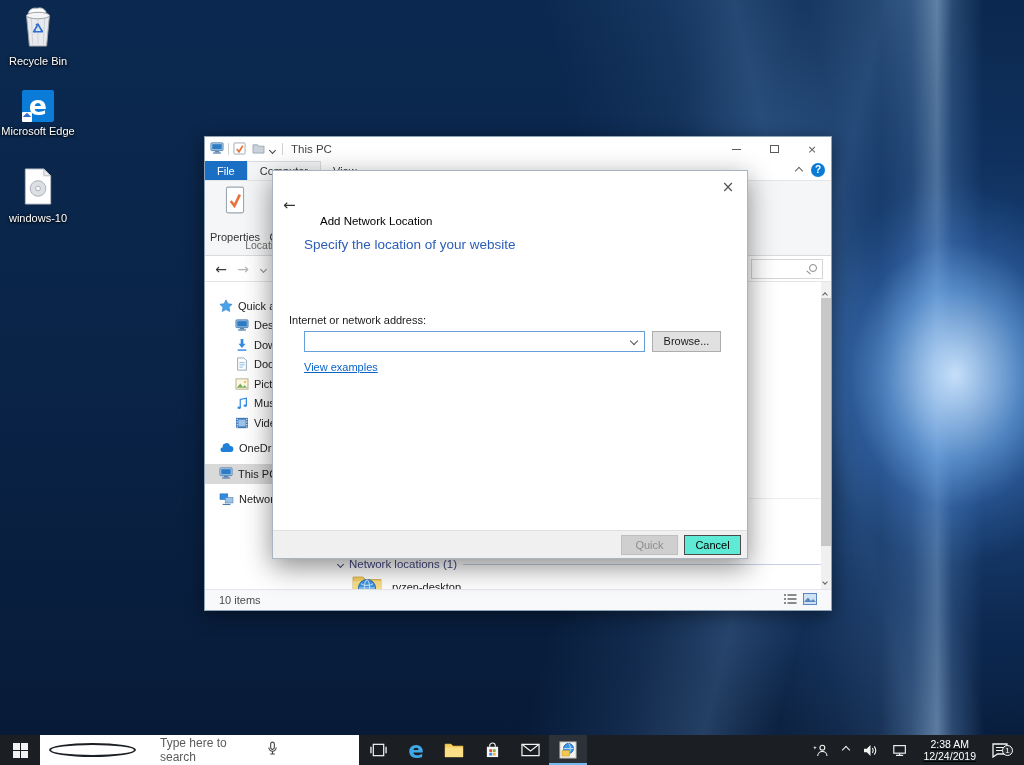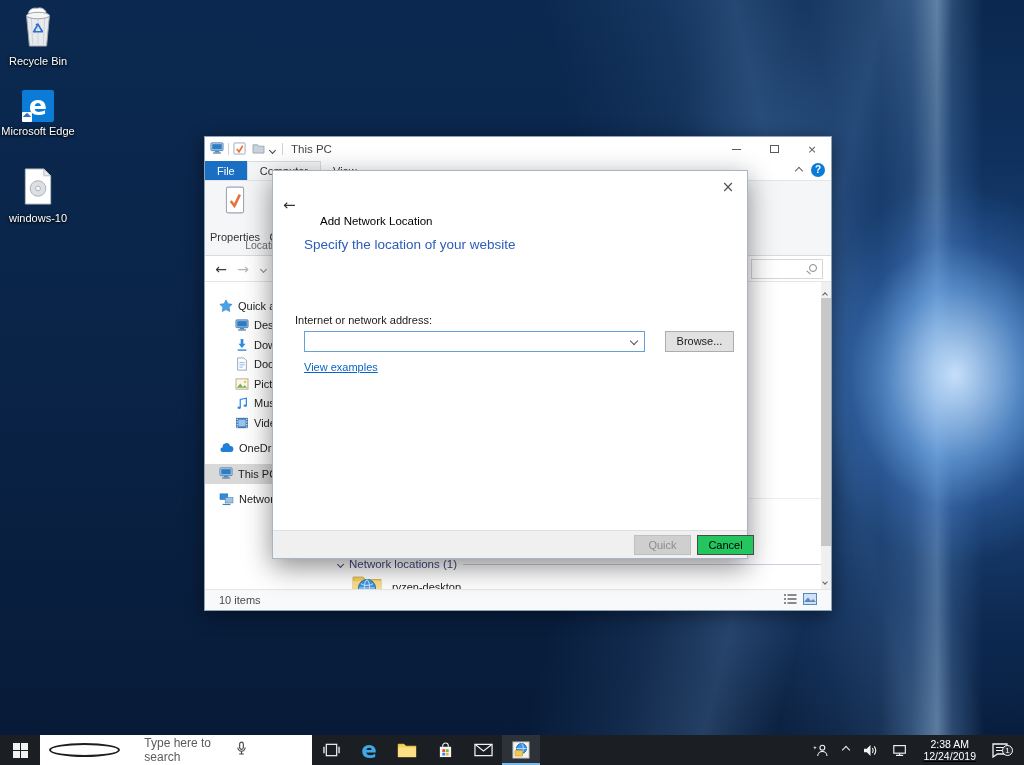--- a/index.html
+++ b/index.html
@@ -71,38 +71,38 @@
   .statusbar { position:absolute; left:0; bottom:0; right:0; height:21px; background:#f8f9fa; border-top:1px solid #e3e5e8; display:flex; align-items:center; padding:0 14px; color:#4a4a4a; }
   .view-toggles { margin-left:auto; display:flex; gap:6px; }
 
   
   .dialog { left:272px; top:170px; width:476px; height:389px; background:#fff; border:1px solid #a8b4c2; box-shadow:0 8px 26px rgba(0,0,0,.45); color:#1a1a1a; }
   .dlg-close { position:absolute; right:9px; top:6px; width:20px; height:20px; text-align:center; font-size:15px; color:#555; line-height:20px; }
   .dlg-back { position:absolute; left:10px; top:25px; font-size:15px; color:#333; }
   .dlg-title { position:absolute; left:47px; top:29px; font-size:11.5px; color:#000;margin-top:15px; }
   .dlg-heading { position:absolute; left:31px; top:66px; font-size:13.5px; color:#2b5db8; }
   .dlg-desc { position:absolute; left:31px; top:98px; width:400px; font-size:11px; color:#1a1a1a; }
-  .dlg-label { position:absolute; left:22px; top:143px; font-size:11px; }
+  .dlg-label { position:absolute; left:16px; top:143px; font-size:11px; }
   .dlg-combo { position:absolute; left:31px; top:160px; width:341px; height:21px; border:1px solid #66a0da; background:#fff; }
   .dlg-combo input { position:absolute; left:2px; top:1px; width:318px; height:17px; border:none; outline:none; font-size:11px; font-family:inherit; }
   .dlg-combo .chev { position:absolute; right:7px; top:6px; border-color:#555; }
-  .btn { font-size:11px; text-align:center; font-family:inherit;margin-left:13px; }
+  .btn { font-size:11px; text-align:center; font-family:inherit; }
   .browse-btn { position:absolute; left:379px; top:160px; width:69px; height:21px; background:#e1e1e1; border:1px solid #adadad; line-height:19px; }
   .dlg-link { position:absolute; left:31px; top:190px; font-size:11px; color:#0a64c8; text-decoration:underline; }
   .dlg-footer { position:absolute; left:0; right:0; bottom:0; height:28px; background:#f0f0f0; border-top:1px solid #dfdfdf; }
   .next-btn { position:absolute; left:348px; top:4px; width:57px; height:20px; background:#cfcfcf; border:1px solid #bfbfbf; color:#8d8d8d; line-height:18px; }
-  .cancel-btn { position:absolute; left:411px; top:4px; width:57px; height:20px; background:#22c55e; border:1px solid #4a4a4a; color:#000; line-height:18px; }
+  .cancel-btn { position:absolute; left:411px; top:4px; width:57px; height:20px; background:#5eead4; border:1px solid #4a4a4a; color:#000; line-height:18px; }
 
   
   .taskbar { left:0; bottom:0; width:1024px; height:30px; background:#1b1e23; display:flex; align-items:stretch; }
   .tb-btn { display:flex; align-items:center; justify-content:center; }
   .start-btn { width:40px; }
   .winlogo { width:15px; height:15px; display:grid; grid-template-columns:7px 7px; grid-template-rows:7px 7px; gap:1px; }
   .winlogo i { background:#f2f2f2; }
-  .tb-search { width:272px; background:#fff; display:flex; align-items:center; padding:1px 9px; gap:24px; }
+  .tb-search { width:319px; background:#fff; display:flex; align-items:center; padding:1px 9px; gap:24px; }
   .cortana-ring { width:14px; height:14px; border:2px solid #1b1e23; border-radius:50%; }
   .tb-search span { flex:1; color:#5a5a5a; font-size:12px; }
   .appbtn { width:38px; }
   .appbtn.active { background:#2d3238; box-shadow:inset 0 -2px 0 #76b9ed; }
   .edge-e { color:#3fa9e8; font-size:23px; font-weight:bold; font-family:"DejaVu Sans",sans-serif; line-height:26px; }
   .tray { margin-left:auto; display:flex; align-items:center;text-decoration:underline; }
   .tray-ic { padding:0 7px; display:flex; align-items:center; }
   .clock { text-align:center; color:#fff; font-size:10.5px; line-height:12px; padding:0 8px; }
   .ac-wrap { position:relative; padding:0 10px 0 7px; display:flex; align-items:center; }
   .badge { position:absolute; right:6px; bottom:2px; width:11px; height:11px; border-radius:50%; background:#2b2f36; border:1px solid #fff; color:#fff; font-size:8px; text-align:center; line-height:10px; }

